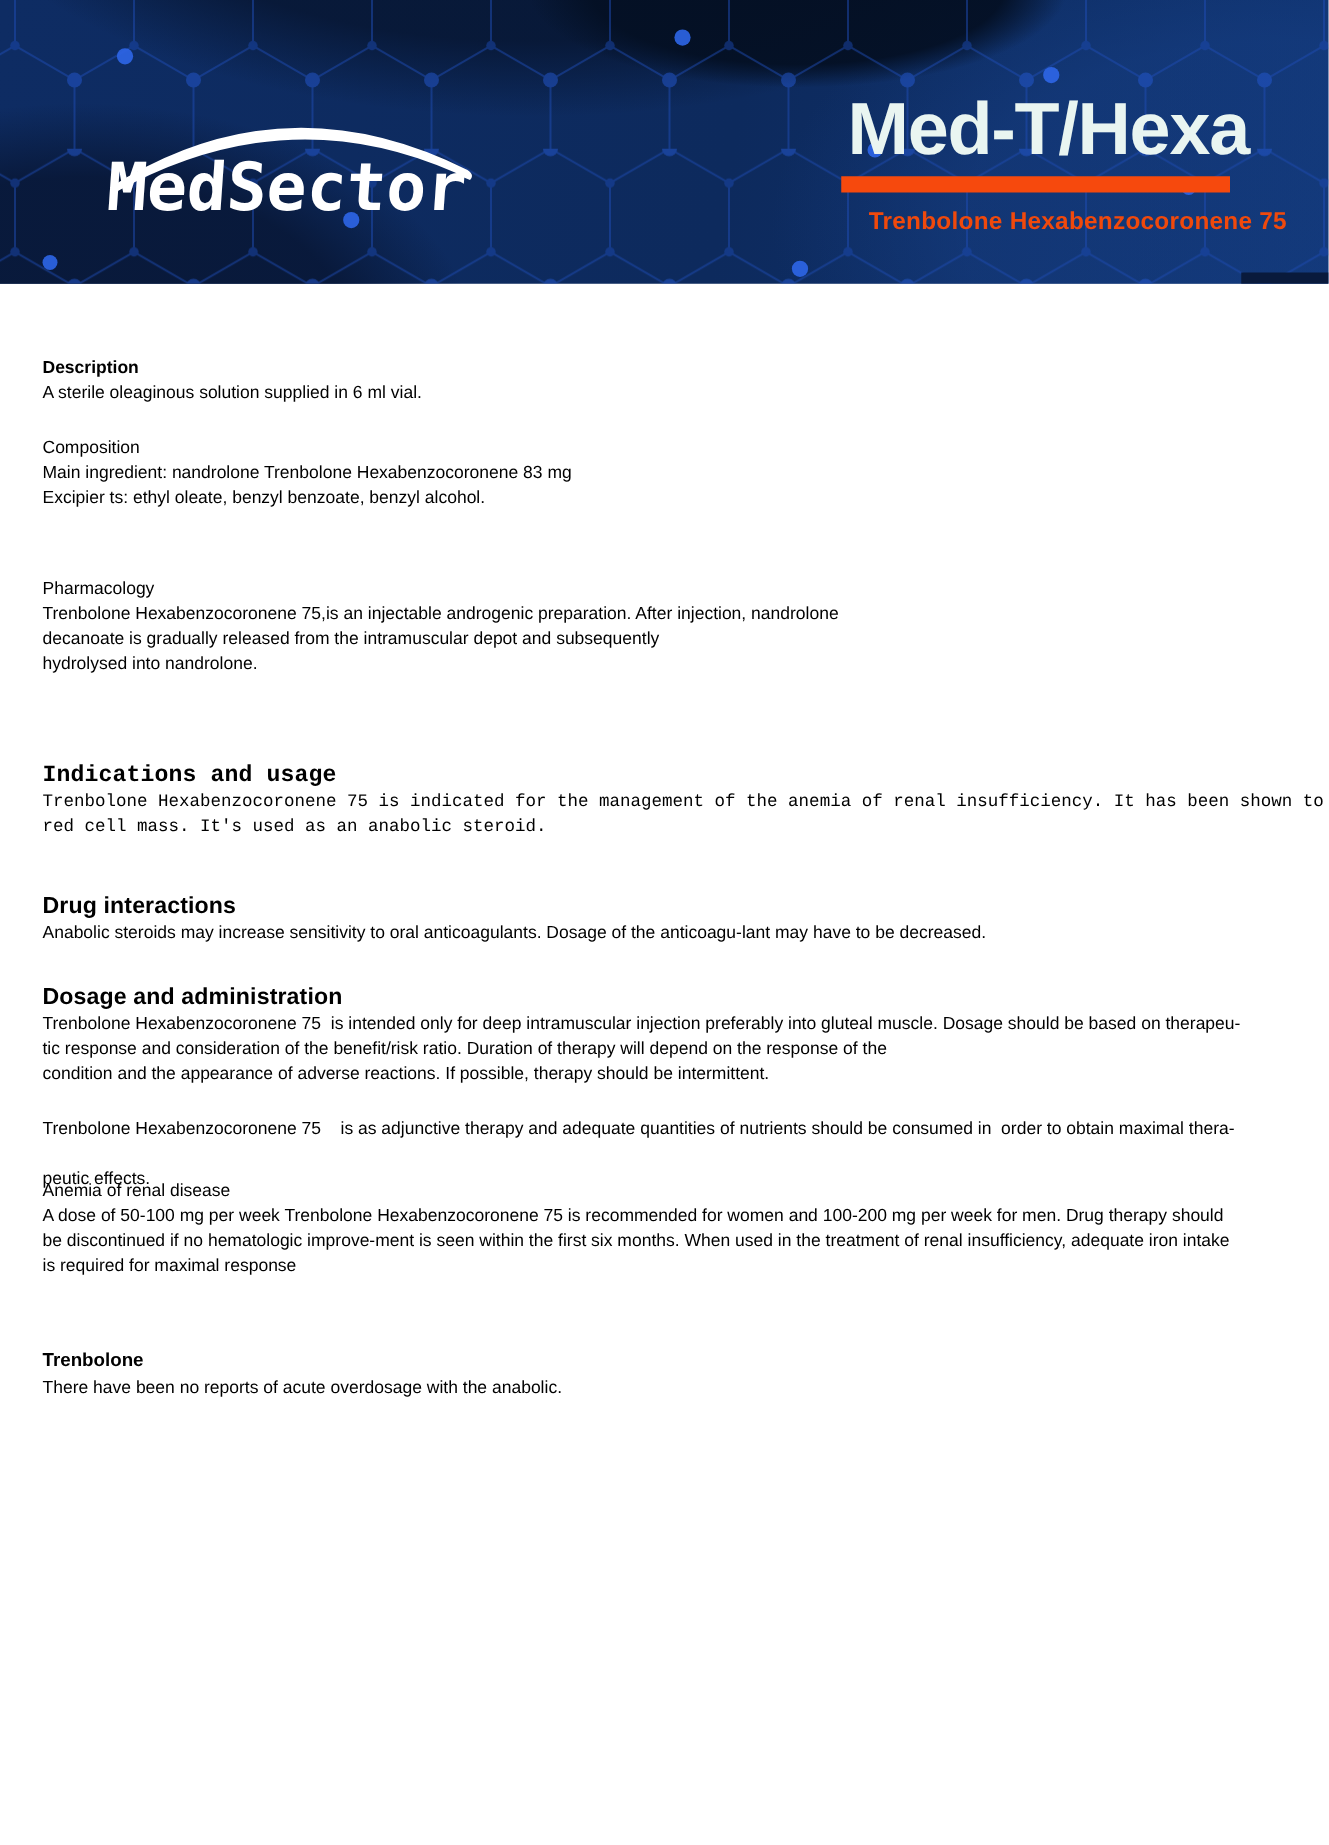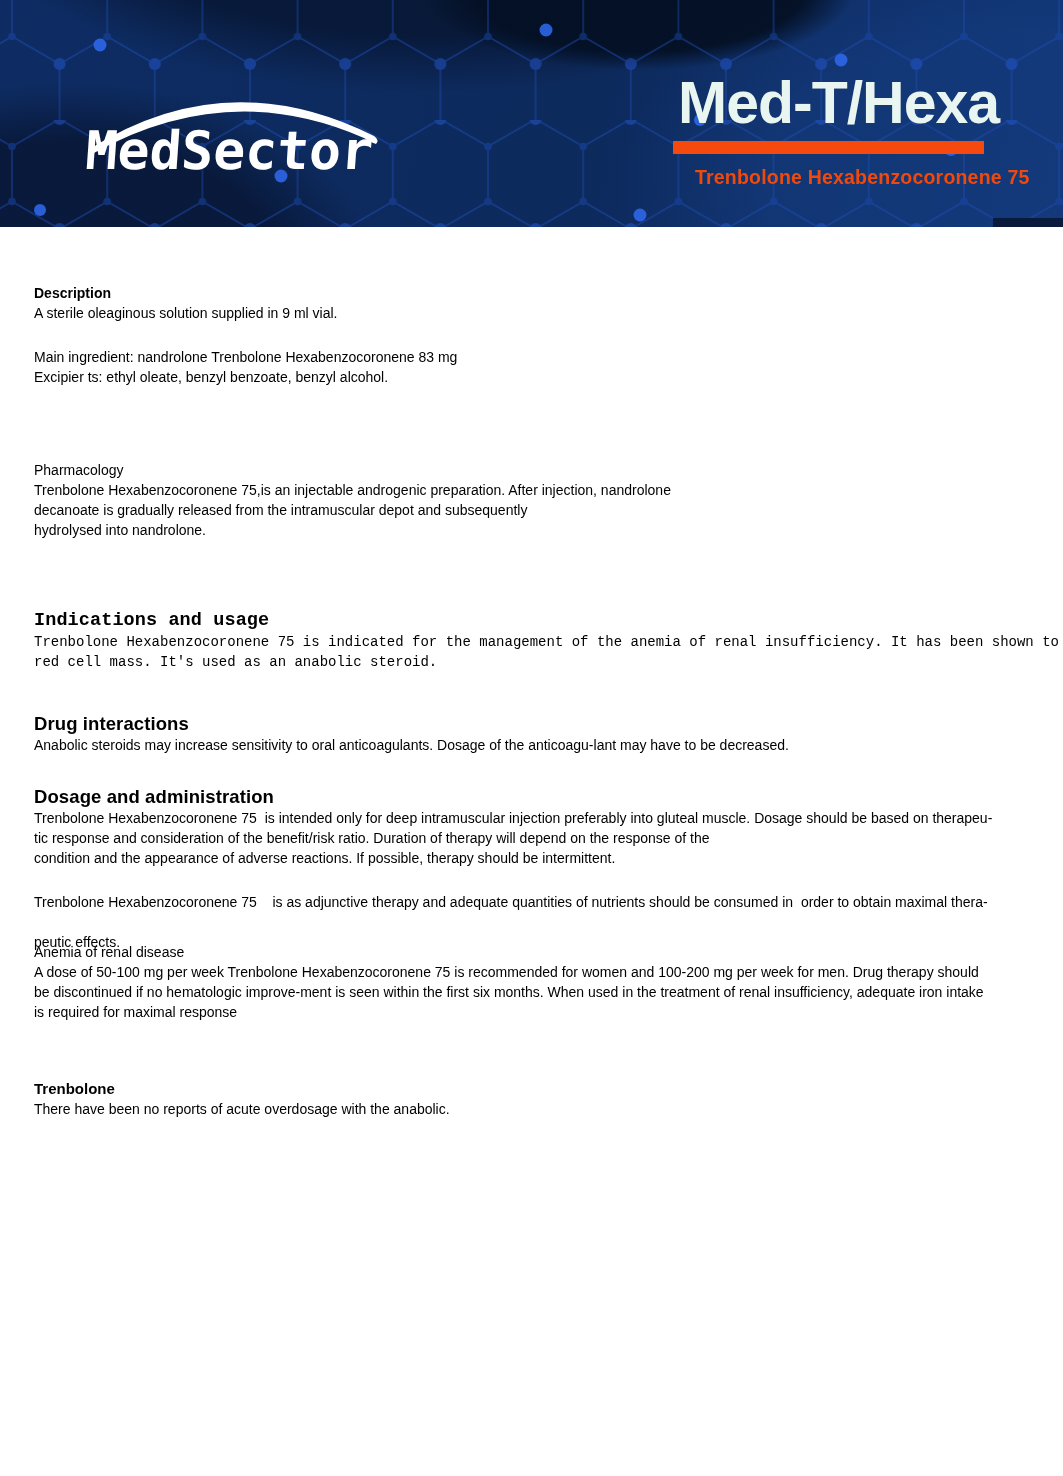--- a/index.html
+++ b/index.html
@@ -102,24 +102,25 @@
       <div class="product-subtitle">Trenbolone Hexabenzocoronene 75</div>
     </div>
 
     <div class="corner-accent"></div>
   </header>
 
   <main>
 
     <section class="sec s-description">
       <h2>Description</h2>
-      <p>A sterile oleaginous solution supplied in 9 ml vial.</p>
+      <p>A sterile oleaginous solution supplied in 6 ml vial.</p>
     </section>
 
     <section class="sec plain s-composition">
+      <h2>Composition</h2>
       <p>Main ingredient: nandrolone Trenbolone Hexabenzocoronene 83 mg
 Excipier ts: ethyl oleate, benzyl benzoate, benzyl alcohol.</p>
     </section>
 
     <section class="sec plain s-pharmacology">
       <h2>Pharmacology</h2>
       <p>Trenbolone Hexabenzocoronene 75,is an injectable androgenic preparation. After injection, nandrolone
 decanoate is gradually released from the intramuscular depot and subsequently
 hydrolysed into nandrolone.</p>
     </section>

